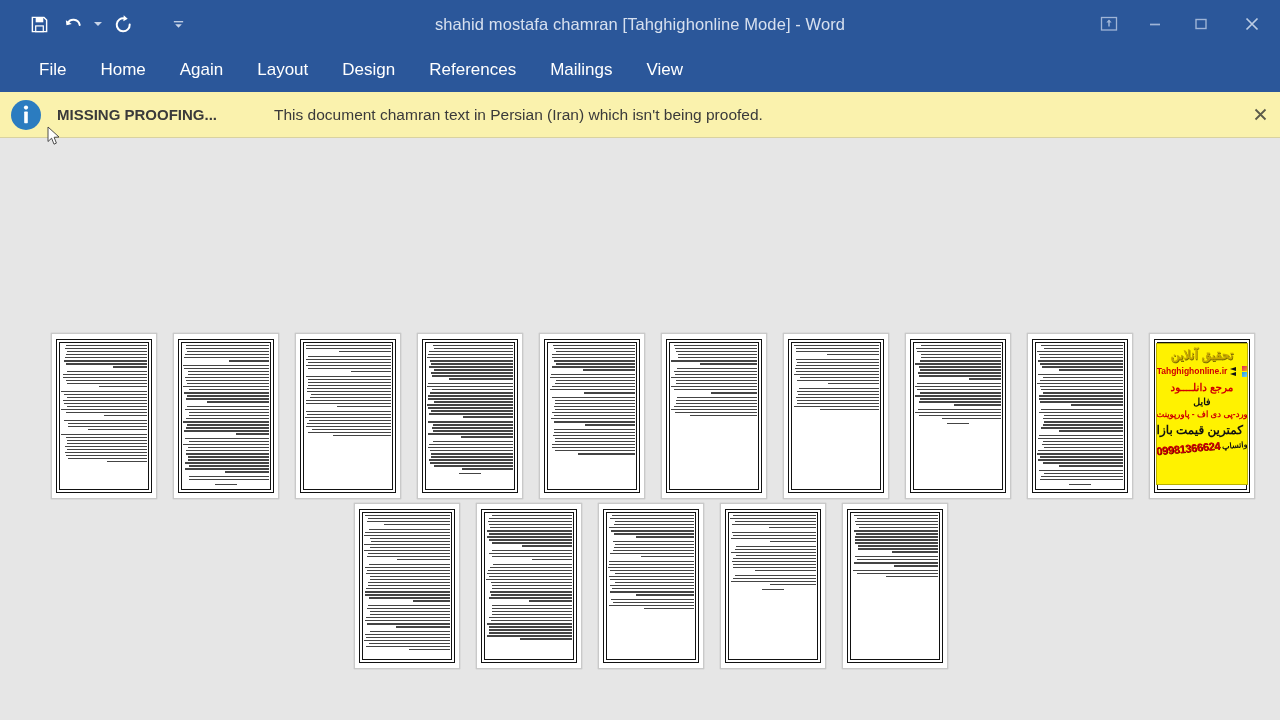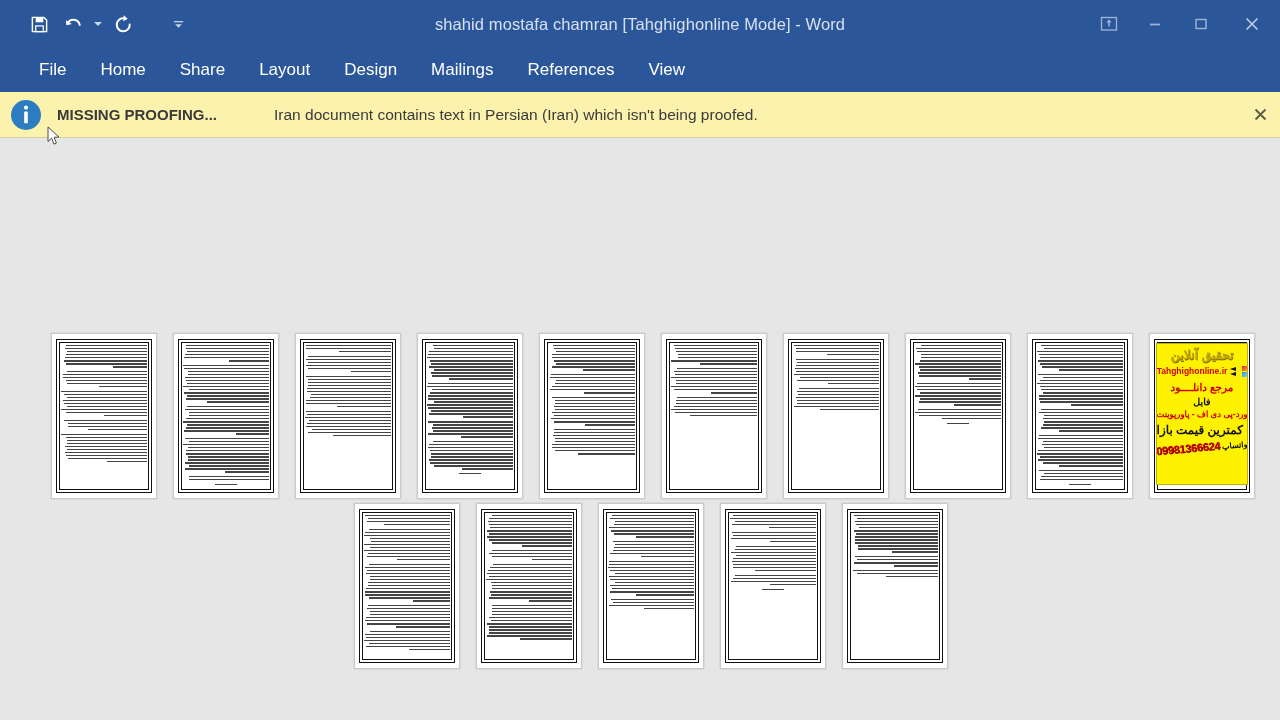--- a/index.html
+++ b/index.html
@@ -383,39 +383,39 @@
           <path d="M3.5 3.5 L14.5 14.5 M14.5 3.5 L3.5 14.5" stroke="#bcccE4" stroke-width="1.7"></path>
         </svg>
       </div>
     </div>
   </div>
 
   <div class="ribbon">
     <div class="tabs">
       <div class="tab">File</div>
       <div class="tab">Home</div>
-      <div class="tab">Share</div>
+      <div class="tab">Again</div>
       <div class="tab">Layout</div>
       <div class="tab">Design</div>
+      <div class="tab">References</div>
       <div class="tab">Mailings</div>
-      <div class="tab">References</div>
       <div class="tab">View</div>
 
     </div>
 
   </div>
 
   <div class="msgbar">
     <svg class="msg-info-icon" viewBox="0 0 32 32">
       <circle cx="16" cy="16" r="15" fill="#2b7cc0"></circle>
       <circle cx="16" cy="8.6" r="2.1" fill="#ffffff"></circle>
       <rect x="14.2" y="12.6" width="3.6" height="11.6" rx="0.6" fill="#ffffff"></rect>
     </svg>
     <span class="msg-label">MISSING PROOFING...</span>
-    <span class="msg-text">Iran document contains text in Persian (Iran) which isn't being proofed.</span>
+    <span class="msg-text">This document chamran text in Persian (Iran) which isn't being proofed.</span>
     <div class="msg-close">
       <svg width="15" height="15" viewBox="0 0 15 15">
         <path d="M2.5 2.5 L12.5 12.5 M12.5 2.5 L2.5 12.5" stroke="#5b5b4a" stroke-width="1.8"></path>
       </svg>
     </div>
   </div>
 
   <div class="tab-selector">
     <svg width="11" height="11" viewBox="0 0 11 11">
       <path d="M3 1.5 V8 H8.5" fill="none" stroke="#404040" stroke-width="2.1"></path>

